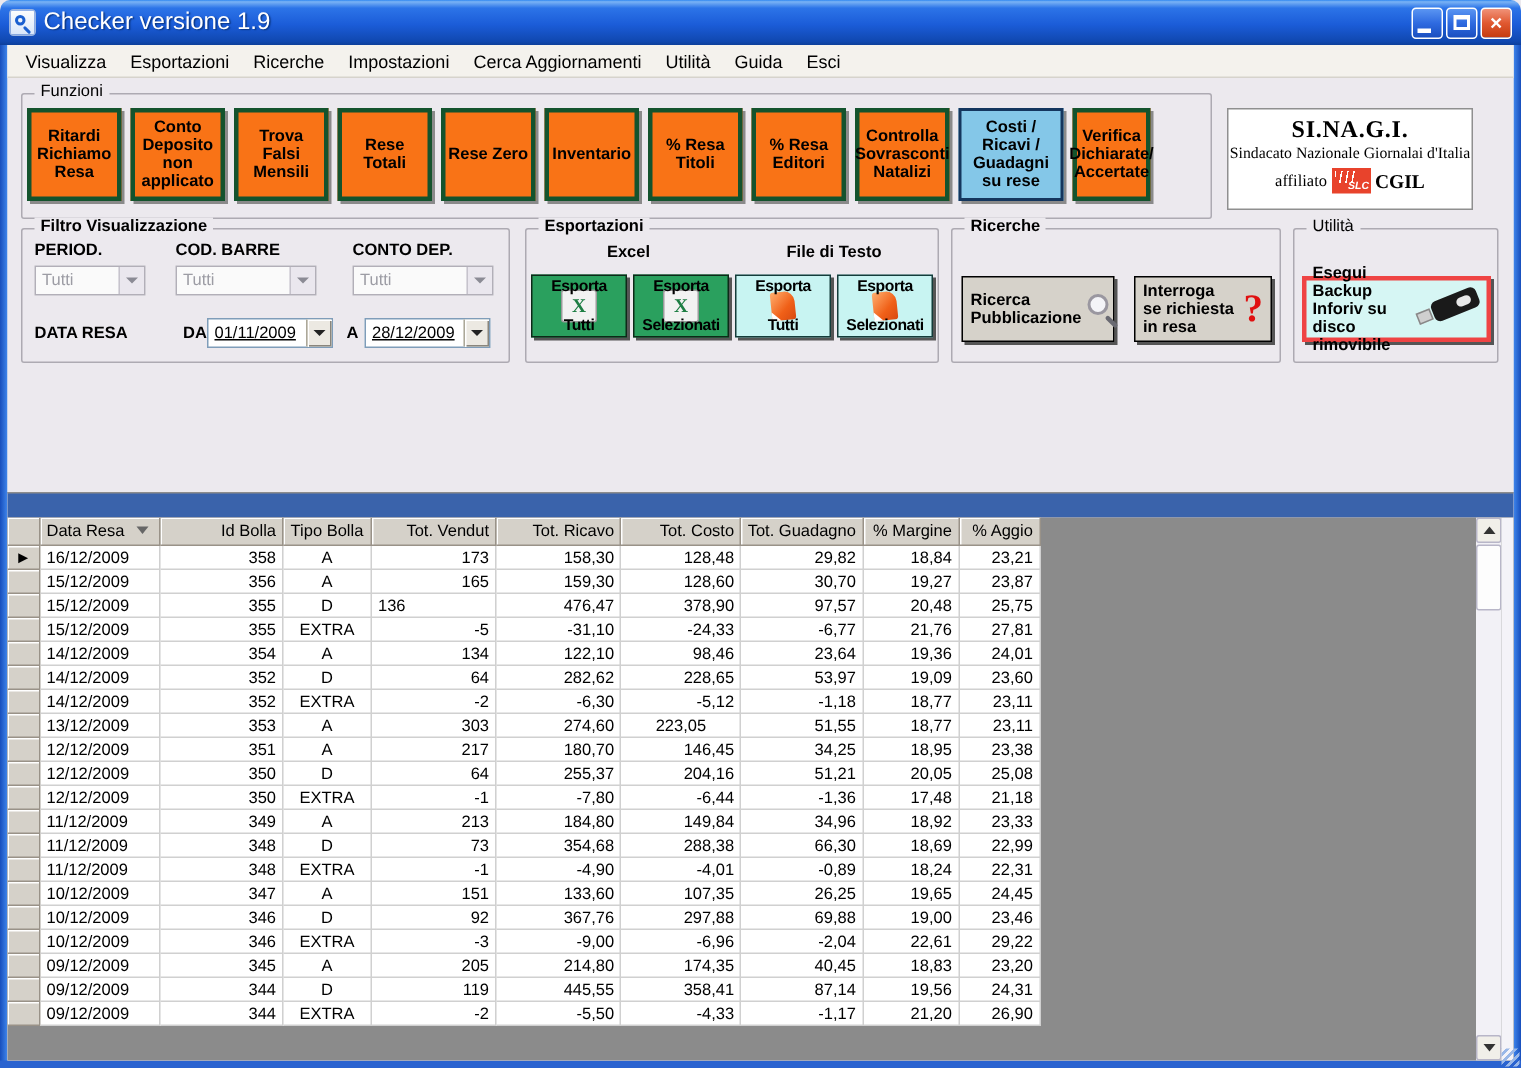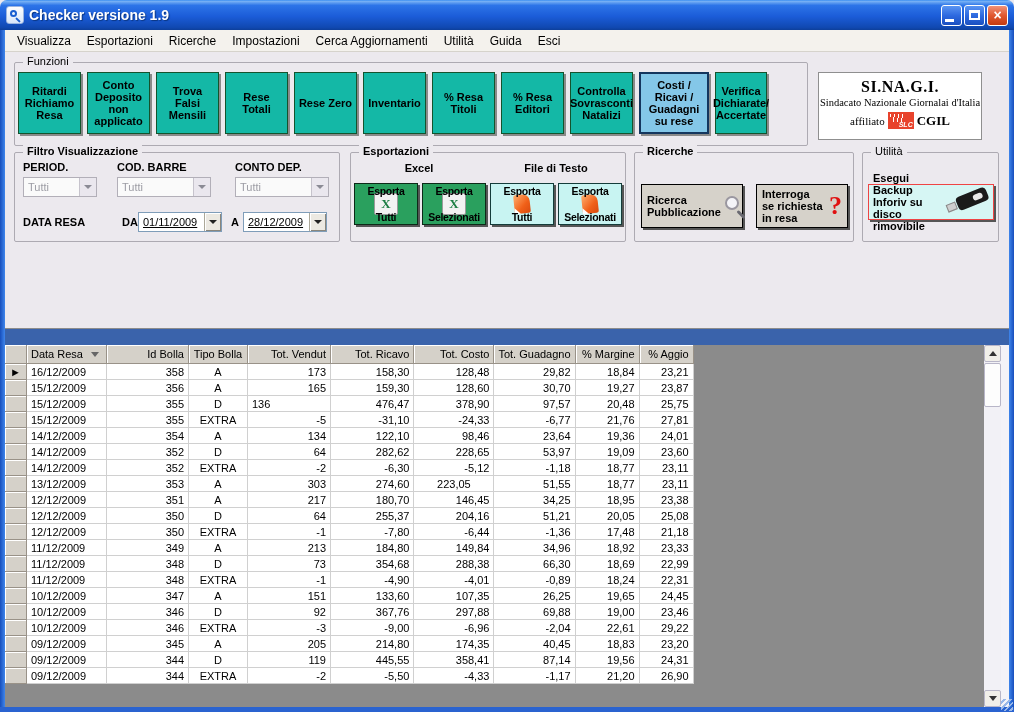--- a/index.html
+++ b/index.html
@@ -7,21 +7,21 @@
   .window{position:relative;width:1014px;height:712px;font-family:"Liberation Sans",sans-serif;
     background:#ece9ee;overflow:hidden;}
   
   .titlebar{position:absolute;left:0;top:0;width:1014px;height:30px;border-radius:7px 7px 0 0;
     background:linear-gradient(180deg,#3087f0 0%,#7ab3f5 4%,#2c74e8 18%,#1b5cd8 55%,#1048b0 92%,#0d3f9a 100%);
     display:flex;align-items:center;padding:0 6px;}
   .apicon{width:18px;height:18px;background:linear-gradient(180deg,#fdfdfd,#d8e6fa);border-radius:3px;
     position:relative;margin-right:5px;flex:none;border:1px solid #9ab4e0;}
   .apicon i{position:absolute;left:3px;top:3px;width:7px;height:7px;border:2px solid #1a5fd0;border-radius:50%;}
   .apicon b{position:absolute;right:2px;bottom:2px;width:6px;height:2px;background:#1a5fd0;transform:rotate(45deg);border-radius:1px;}
-  .wtitle{color:#fff;font-weight:bold;font-size:14px;text-shadow:1px 1px 1px #0a3580;flex:1;
+  .wtitle{color:#fff;font-weight:normal;font-size:16px;text-shadow:1px 1px 1px #0a3580;flex:1;
     white-space:nowrap;overflow:hidden;}
   .wbtns{display:flex;gap:2px;}
   .wbtn{width:21px;height:21px;border-radius:3px;border:1px solid #fff;position:relative;
     background:linear-gradient(180deg,#5a95f2 0%,#2e6ae0 50%,#1a4fc0 100%);}
   .wbtn.close{background:linear-gradient(180deg,#f09278 0%,#e05830 50%,#c43b10 100%);
     color:#fff;font-weight:bold;font-size:14px;line-height:18px;text-align:center;}
   .wbtn.min i{position:absolute;left:3px;bottom:3px;width:9px;height:3px;background:#fff;}
   .wbtn.max i{position:absolute;left:4px;top:4px;width:11px;height:10px;border:2px solid #fff;border-top-width:3px;}
   .frameL,.frameR{position:absolute;top:30px;bottom:0;width:5px;background:linear-gradient(90deg,#174ebc,#3f86ec);}
   .frameL{left:0;} .frameR{right:0;background:linear-gradient(90deg,#3f86ec,#174ebc);}
@@ -33,21 +33,21 @@
   .menubar{position:absolute;left:0;top:0;width:1004px;height:22px;background:#f4f2ed;
     border-bottom:1px solid #d6d3cc;display:flex;align-items:center;padding-left:4px;}
   .mitem{font-size:12px;color:#000;padding:2px 8px;white-space:nowrap;}
   
   .group{position:absolute;border:1px solid #adaab2;border-radius:2px;}
   .legend{position:absolute;top:-8px;left:8px;background:#ece9ee;padding:0 4px;font-size:11px;color:#000;white-space:nowrap;}
   .legend.bold{font-weight:bold;}
   .preline{white-space:pre-line;}
   
   .fbtn-row{position:absolute;left:3px;top:9px;display:flex;gap:6px;align-items:flex-start;}
-  .fbtn{width:63px;height:62px;background:#14b8a6;border:1px solid #14532d;box-shadow:2px 2px 0 #8a8a8a;
+  .fbtn{width:63px;height:62px;background:#f97316;border:3px solid #14532d;box-shadow:2px 2px 0 #8a8a8a;
     font-weight:bold;font-size:11px;line-height:12px;display:flex;align-items:center;justify-content:center;
     text-align:center;padding:1px;cursor:pointer;}
   .fbtn.active{background:#84c7e8;border:2px solid #14365e;width:70px;}
   .fbtn.wide{width:52px;}
   
   .logobox{position:absolute;left:813px;top:42px;width:164px;height:68px;background:#fff;border:1px solid #8f8f8f;
     font-family:"Liberation Serif",serif;text-align:center;padding-top:5px;}
   .logo-t{font-weight:bold;font-size:16px;letter-spacing:0.5px;}
   .logo-s{font-size:10.5px;margin-top:1px;white-space:nowrap;}
   .logo-a{font-size:11px;margin-top:4px;display:flex;align-items:center;justify-content:center;}
@@ -78,21 +78,21 @@
   .xl{position:absolute;left:50%;top:50%;transform:translate(-50%,-50%);width:24px;height:22px;background:#f2f2f2;
     border:1px solid #9a9a9a;border-radius:2px;display:flex;align-items:center;justify-content:center;}
   .xl::after{content:"X";font:bold 13px "Liberation Serif",serif;color:#1e7e44;}
   .txticon{position:absolute;left:50%;top:50%;transform:translate(-50%,-50%) rotate(-6deg);width:16px;height:19px;
     background:linear-gradient(135deg,#ffb070 0%,#f06018 60%,#d84a10 100%);border-radius:2px 7px 2px 2px;}
   .txticon::after{content:"";position:absolute;left:0;bottom:0;border-left:6px solid #fff;border-top:6px solid transparent;}
   
   .rbtn{position:absolute;top:31px;height:44px;background:#d6d2ca;border:1px solid #000;box-shadow:2px 2px 0 #555;
     font-weight:bold;font-size:11px;line-height:12px;display:flex;align-items:center;padding:0 5px;gap:3px;
     text-align:left;cursor:pointer;}
-  .ubtn{position:absolute;top:31px;height:36px;background:#d6f6f4;border:1px solid #ef4444;box-shadow:2px 2px 0 #555;
+  .ubtn{position:absolute;top:31px;height:44px;background:#d6f6f4;border:3px solid #ef4444;box-shadow:2px 2px 0 #555;
     font-weight:bold;font-size:11px;line-height:12px;display:flex;align-items:center;padding:0 4px;gap:10px;
     text-align:left;cursor:pointer;}
   .maglens{width:22px;height:22px;position:relative;flex:none;}
   .maglens i{position:absolute;left:1px;top:1px;width:14px;height:14px;border:2px solid #9a97a0;border-radius:50%;background:#f4f4f8;}
   .maglens b{position:absolute;right:0px;bottom:1px;width:10px;height:3px;background:#6a6a72;transform:rotate(45deg);border-radius:2px;}
   .redq{font:bold 26px "Liberation Serif",serif;color:#e01010;flex:none;line-height:26px;}
   .usb{position:relative;width:44px;height:24px;transform:rotate(-22deg);flex:none;}
   .usb .bodyp{position:absolute;right:0;top:4px;width:32px;height:14px;background:#1a1a1a;border-radius:4px;}
   .usb .bodyp::after{content:"";position:absolute;right:5px;top:4px;width:10px;height:6px;background:#e8e8e8;border-radius:3px;}
   .usb .plug{position:absolute;left:1px;top:7px;width:10px;height:8px;background:#cfcfcf;border:1px solid #888;}

